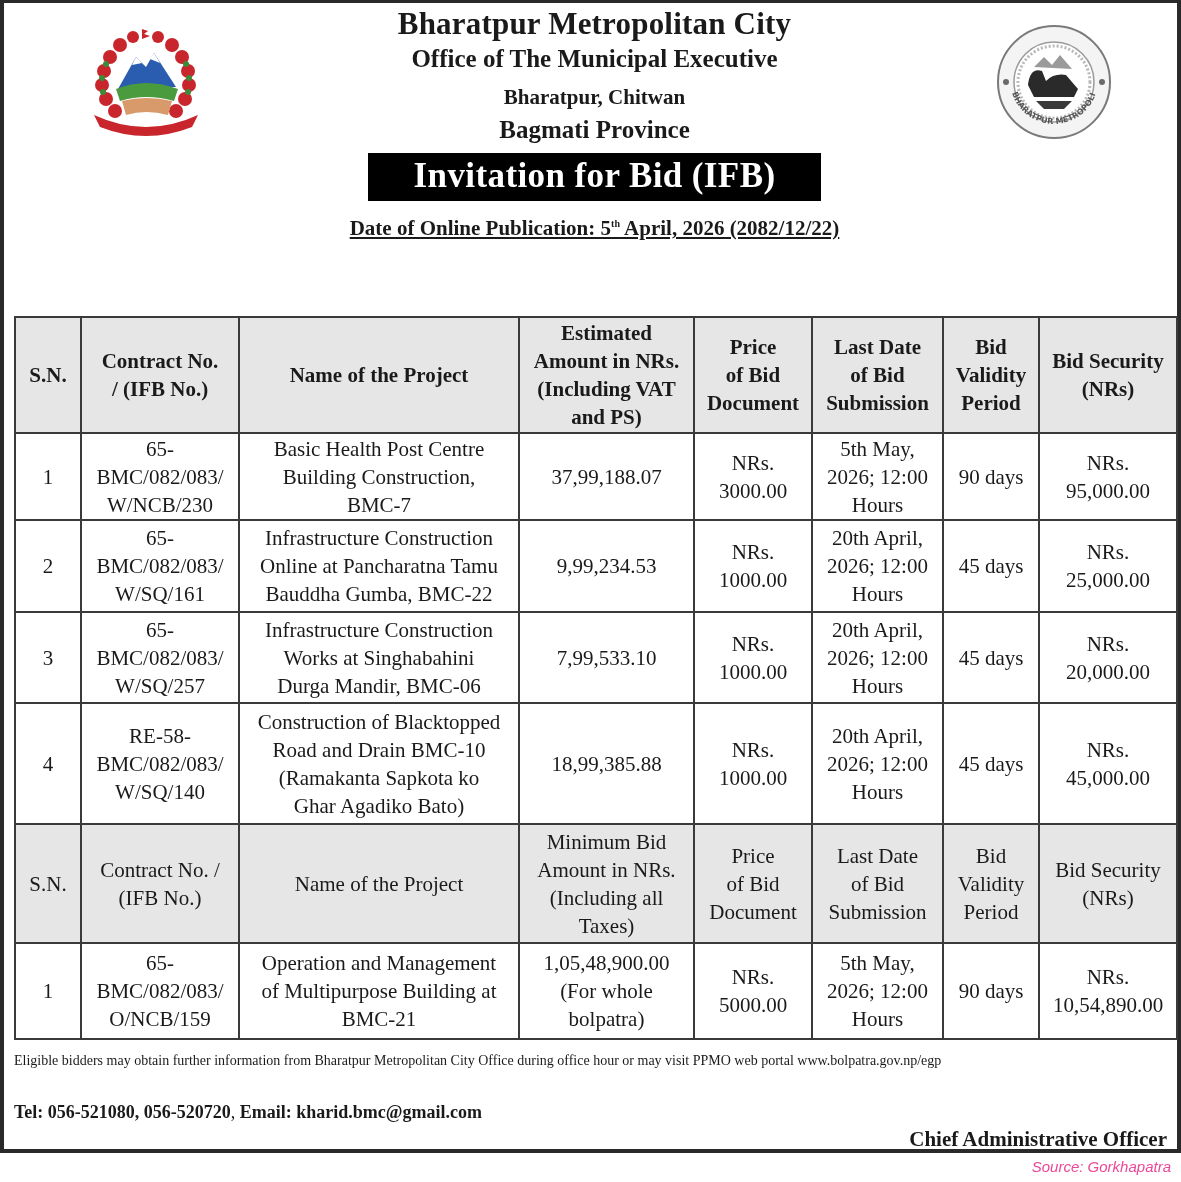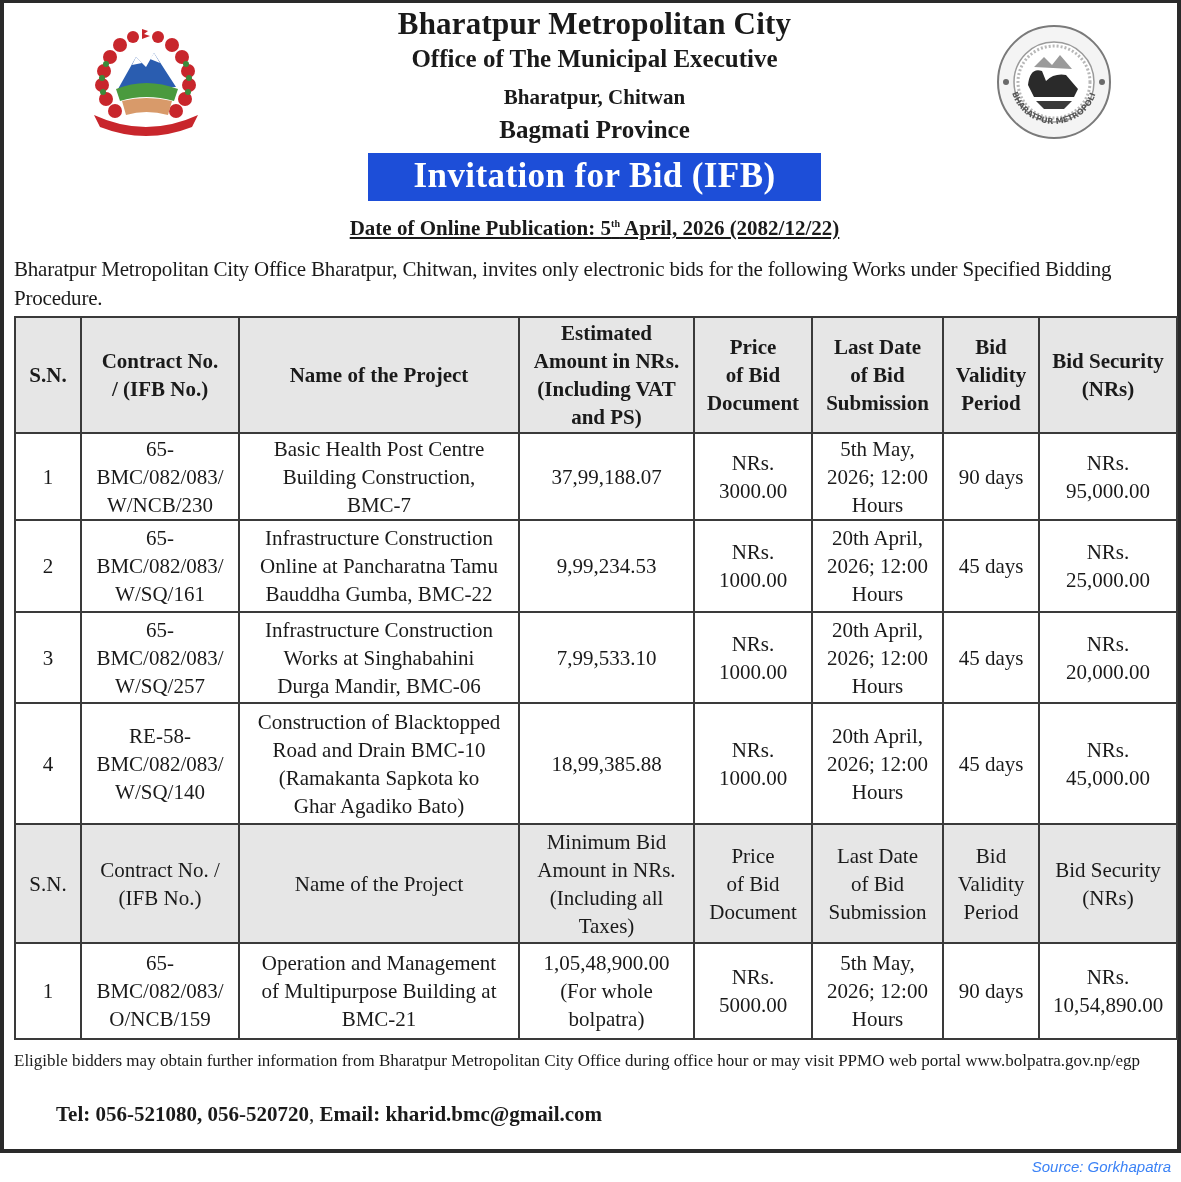--- a/index.html
+++ b/index.html
@@ -19,21 +19,21 @@
   }
   .head-line {
     position: absolute; left: 0; width: 1181px; text-align: center; font-weight: bold; white-space: nowrap;
   }
   .h1 { top: 3px; font-size: 31px; letter-spacing: 0.2px; }
   .h2 { top: 42px; font-size: 25px; }
   .h3 { top: 82px; font-size: 21px; }
   .h4 { top: 113px; font-size: 25px; }
   .ifb-banner {
     position: absolute; left: 364px; top: 150px; width: 453px; height: 48px;
-    background: #1d4ed8; color: #fff; text-align: center;
+    background: #000000; color: #fff; text-align: center;
     font-size: 35px; font-weight: bold; line-height: 46px; letter-spacing: 0.4px;
   }
   .pub-date {
     position: absolute; left: 0; top: 213px; width: 1181px; text-align: center;
     font-size: 21px; font-weight: bold; text-decoration: underline; white-space: nowrap;
   }
   .pub-date sup { font-size: 10px; }
   .intro {
     position: absolute; left: 10px; top: 252px; width: 1165px;
     font-size: 21px; line-height: 29px; letter-spacing: -0.2px;
@@ -48,32 +48,32 @@
   }
   table.bids th { background: #e6e6e6; font-weight: bold; }
   tr.hdr1 { height: 116px; }
   tr.r1 { height: 87px; } tr.r2 { height: 92px; } tr.r3 { height: 91px; } tr.r4 { height: 121px; }
   tr.hdr2 { height: 119px; }
   tr.hdr2 th { font-weight: normal; }
   tr.r5 { height: 96px; }
   .cell-line { display: block; white-space: nowrap; }
   .footer-text {
     position: absolute; left: 10px; top: 1044px; width: 1165px;
-    font-size: 17px; line-height: 28px;
+    font-size: 14px; line-height: 28px;
   }
   .contact {
-    position: absolute; left: 10px; top: 1099px; font-size: 21px; font-weight: bold; white-space: nowrap; margin-left: 42px;
+    position: absolute; left: 10px; top: 1099px; font-size: 18px; font-weight: bold; white-space: nowrap;
   }
   .contact .sep { font-weight: normal; }
   .signatory {
     position: absolute; right: 10px; top: 1124px; font-size: 21px; font-weight: bold; white-space: nowrap;
   }
   .source {
     position: absolute; right: 10px; top: 1158px; font-size: 15px; font-style: italic;
-    font-family: "Liberation Sans", "DejaVu Sans", sans-serif; color: #3b82f6;
+    font-family: "Liberation Sans", "DejaVu Sans", sans-serif; color: #ec4899;
   }
 </style>
 </head>
 <body>
 
 <div class="notice">
 
   <div class="emblem-left">
     <svg width="116" height="110" viewBox="0 0 116 110">
       <g fill="#c8262c">
@@ -128,21 +128,20 @@
 
   <div class="head-line h1">Bharatpur Metropolitan City</div>
   <div class="head-line h2">Office of The Municipal Executive</div>
   <div class="head-line h3">Bharatpur, Chitwan</div>
   <div class="head-line h4">Bagmati Province</div>
 
   <div class="ifb-banner">Invitation for Bid (IFB)</div>
 
   <div class="pub-date"><span>Date of Online Publication: 5</span><sup>th</sup><span> April, 2026 (2082/12/22)</span></div>
 
-  <div class="intro">Bharatpur Metropolitan City Office Bharatpur, Chitwan, invites only electronic bids for the following Works under Specified Bidding Procedure.</div>
 
   <table class="bids">
     <colgroup>
       <col style="width:66px">
         <col style="width:158px">
         <col style="width:280px">
         <col style="width:175px">
       <col style="width:118px">
         <col style="width:131px">
         <col style="width:96px">
@@ -374,15 +373,16 @@
           <td>
             <span class="cell-line">NRs.</span>
             <span class="cell-line">10,54,890.00</span>
           </td>
         </tr>
       </tbody>
   </table>
 
   <div class="footer-text">Eligible bidders may obtain further information from Bharatpur Metropolitan City Office during office hour or may visit PPMO web portal www.bolpatra.gov.np/egp</div>
   <div class="contact"><span>Tel: 056-521080, 056-520720</span><span class="sep">, </span><span>Email: kharid.bmc@gmail.com</span></div>
+  <div class="signatory">Chief Administrative Officer</div>
 </div>
 
 <div class="source">Source: Gorkhapatra</div>
 
 </body></html>

